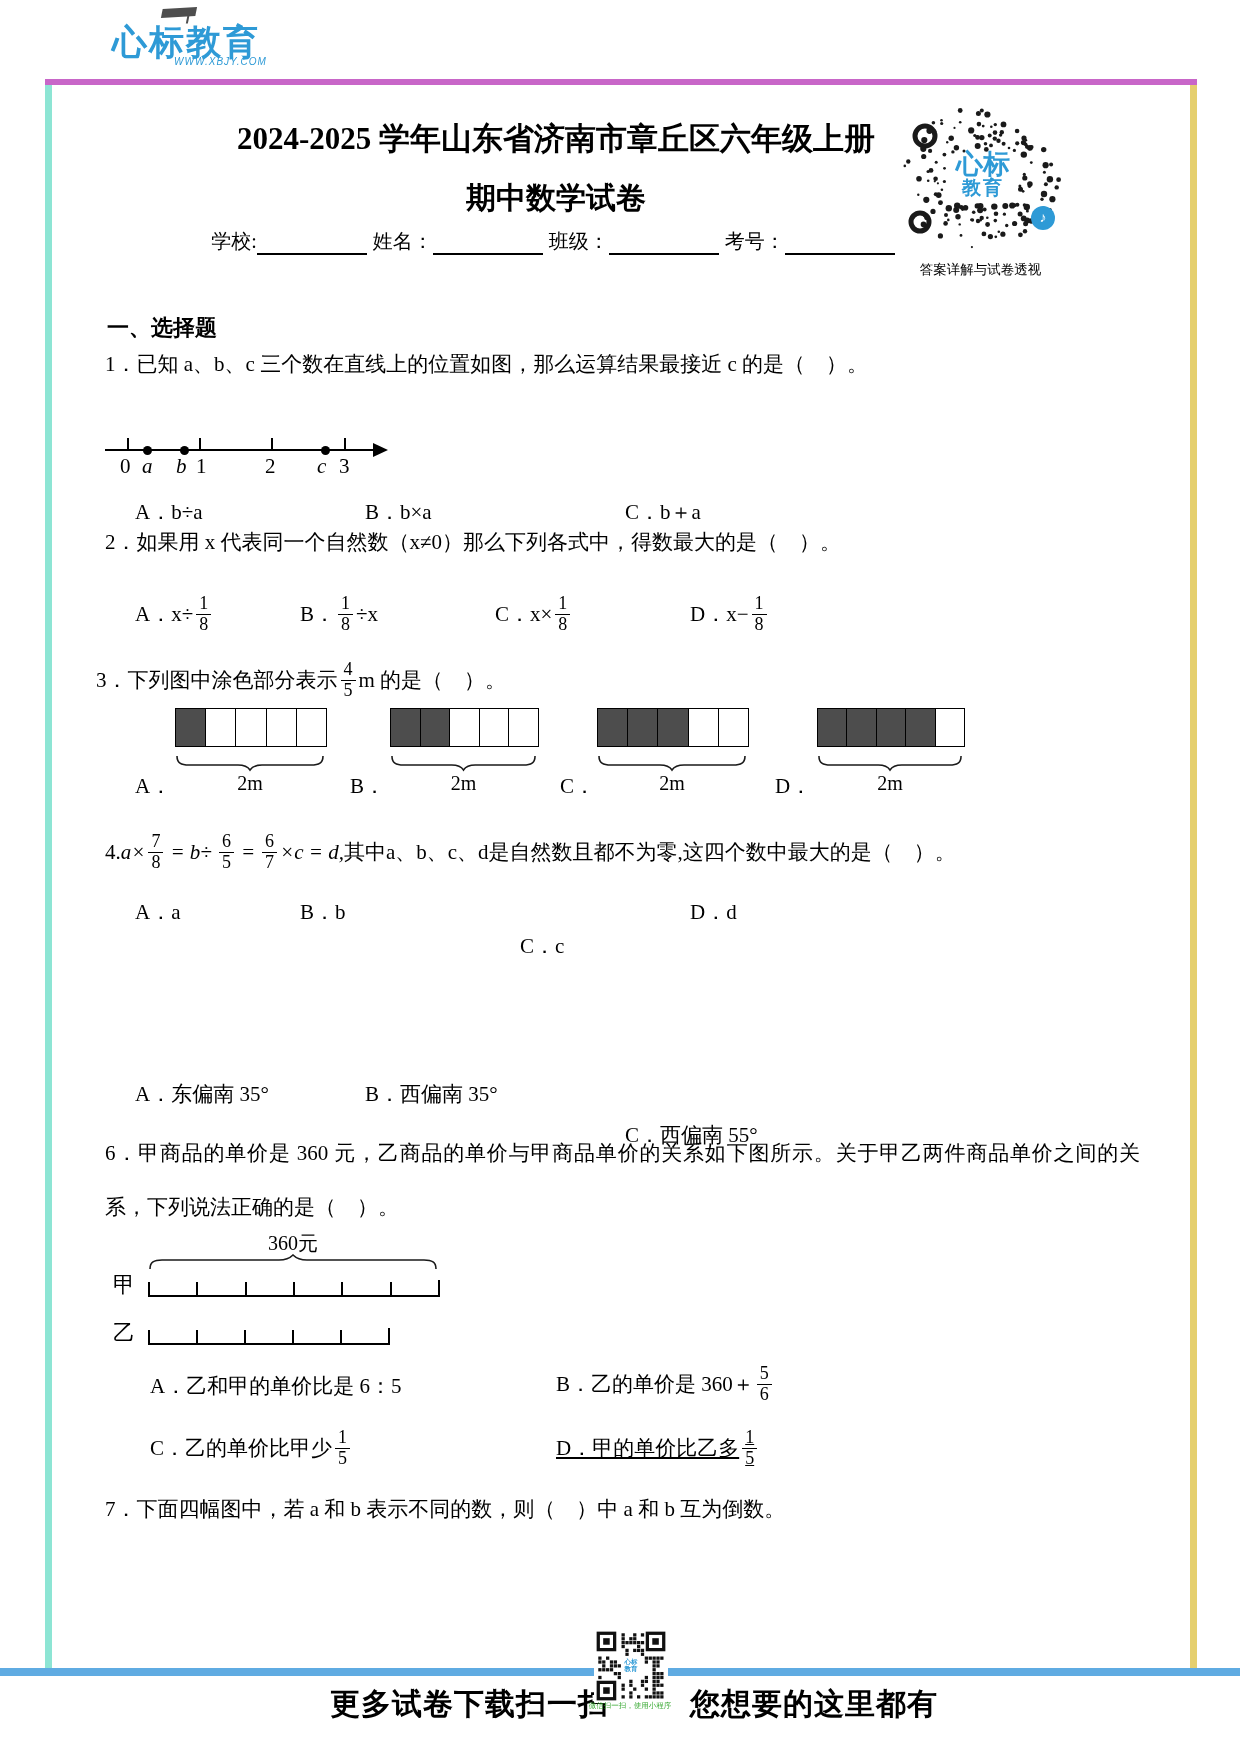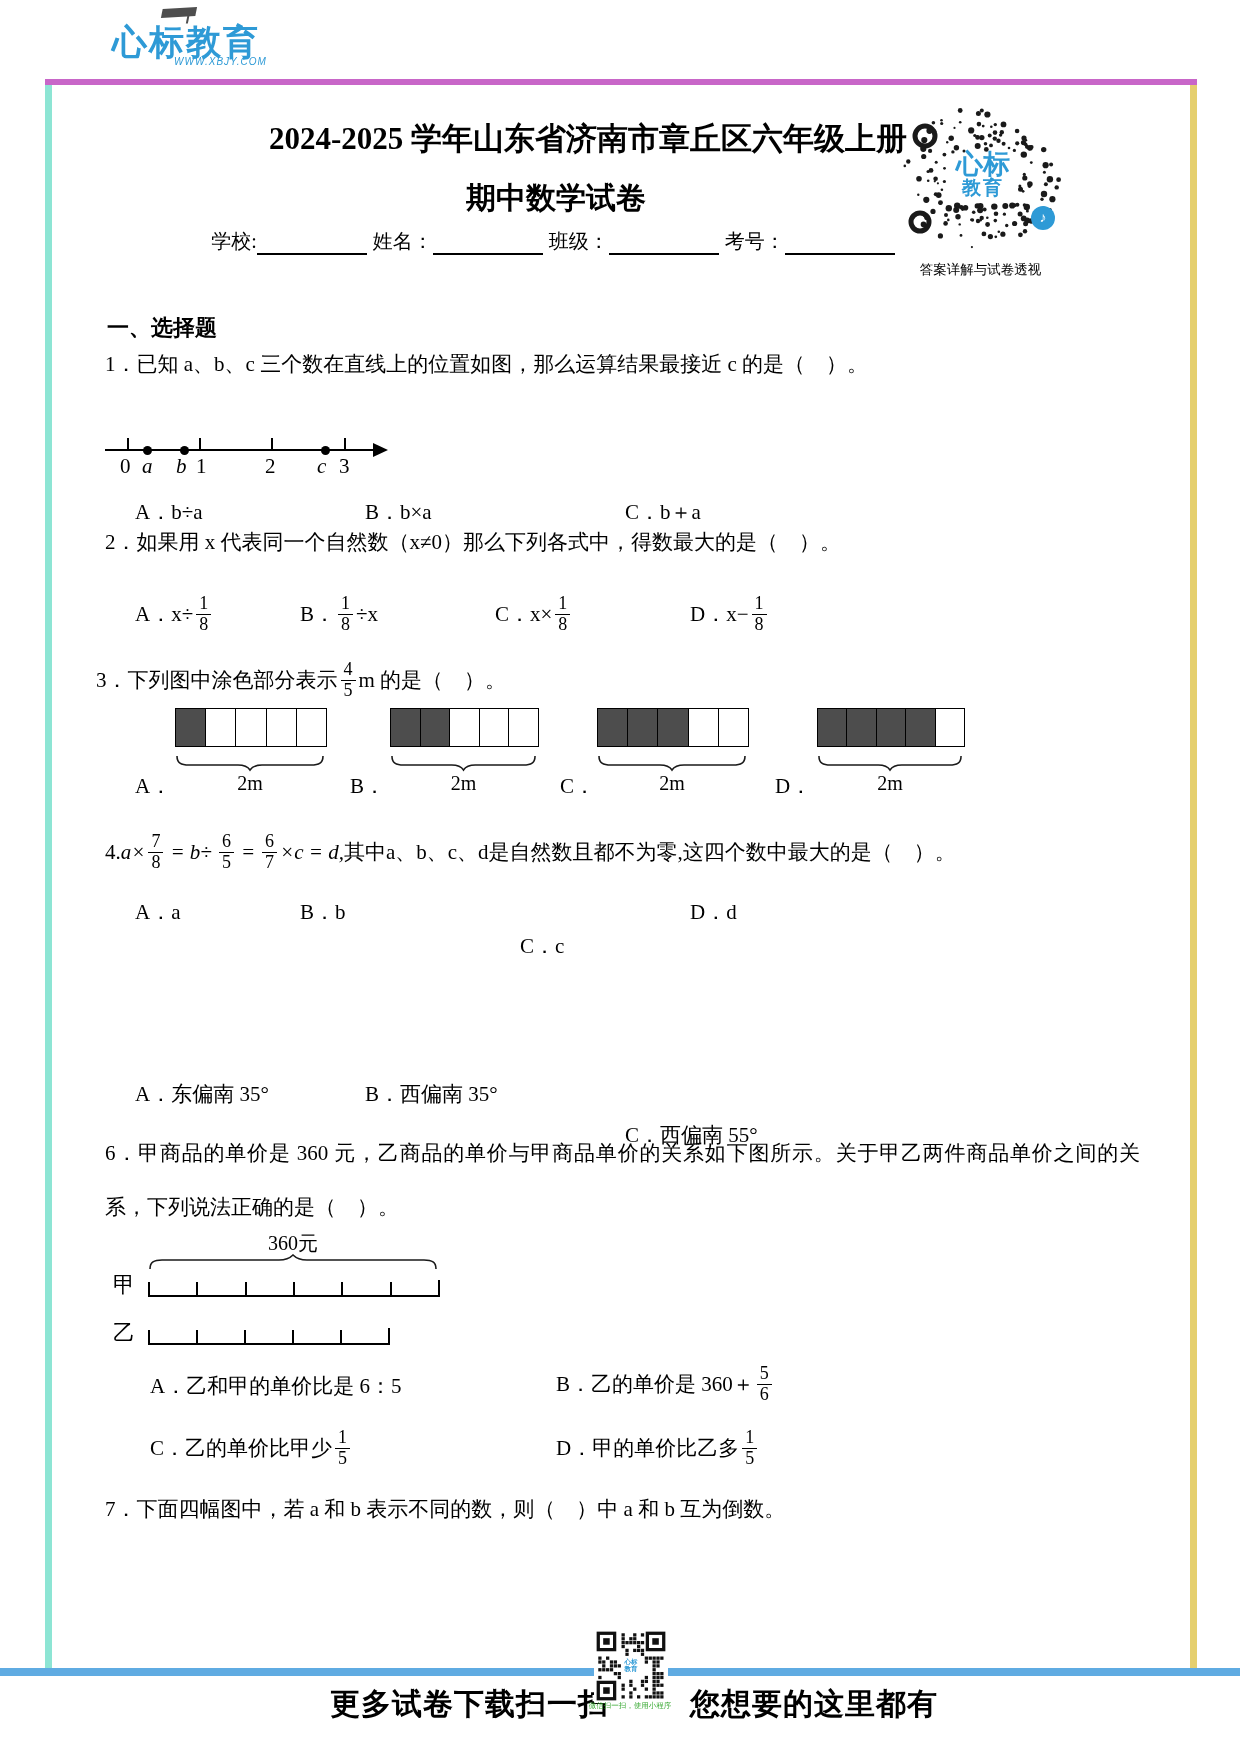--- a/index.html
+++ b/index.html
@@ -17,21 +17,21 @@
   .cap:after{content:"";position:absolute;left:26px;top:7px;width:2px;height:9px;background:#4e4e4e;}
   .slogan{right:48px;top:24px;font-size:27px;letter-spacing:1px;color:#111;}
 
   
   .line-top{left:45px;top:79px;width:1152px;height:6px;background:var(--magenta,#c866c8);}
   .line-left{left:45px;top:85px;width:7px;height:1583px;background:var(--cyan,#8de5d4);}
   .line-right{left:1190px;top:85px;width:7px;height:1583px;background:var(--yellow,#e5cf6e);}
   .line-bottom{left:0;top:1668px;width:1240px;height:8px;background:var(--footer_blue,#5fabe2);z-index:1;}
 
   
-  .title1{left:52px;top:118px;width:1008px;text-align:center;font-size:31px;font-weight:bold;padding-left:32px;}
+  .title1{left:52px;top:118px;width:1008px;text-align:center;font-size:31px;font-weight:bold;}
   .title2{left:52px;top:178px;width:1008px;text-align:center;font-size:30px;font-weight:bold;}
   .info-line{left:52px;top:228px;width:1008px;display:flex;justify-content:center;
              align-items:flex-end;font-size:20px;}
   .blank{display:inline-block;width:110px;border-bottom:2px solid #000;height:22px;margin-right:6px;}
 
   
   .qr-top{left:893px;top:100px;width:175px;height:158px;}
   .qr-center{left:933px;top:150px;width:100px;text-align:center;line-height:1.05;
              color:var(--brand_blue,#2e9ad6);font-family:"Liberation Sans",sans-serif;font-weight:bold;}
   .qr-center .l1{font-size:27px;}
@@ -466,21 +466,21 @@
         <span class="den">6</span>
       </span>
   </div>
   <div class="abs mrow opt" style="left:150px;top:1424px;height:48px;">
     <span>C．乙的单价比甲少</span>
     <span class="frac">
         <span class="num">1</span>
         <span class="den">5</span>
       </span>
   </div>
-  <div class="abs mrow opt" style="left:556px;top:1424px;height:48px;">
+  <div class="abs mrow opt" style="left:556px;top:1424px;height:48px;text-decoration:underline;">
     <span>D．甲的单价比乙多</span>
     <span class="frac">
         <span class="num">1</span>
         <span class="den">5</span>
       </span>
   </div>
 
   <div class="abs stem" style="left:105px;top:1494px;width:1035px;">7．下面四幅图中，若 a 和 b 表示不同的数，则（　）中 a 和 b 互为倒数。</div>
 
   <div class="abs foot-text" style="left:330px;top:1684px;">更多试卷下载扫一扫</div>

